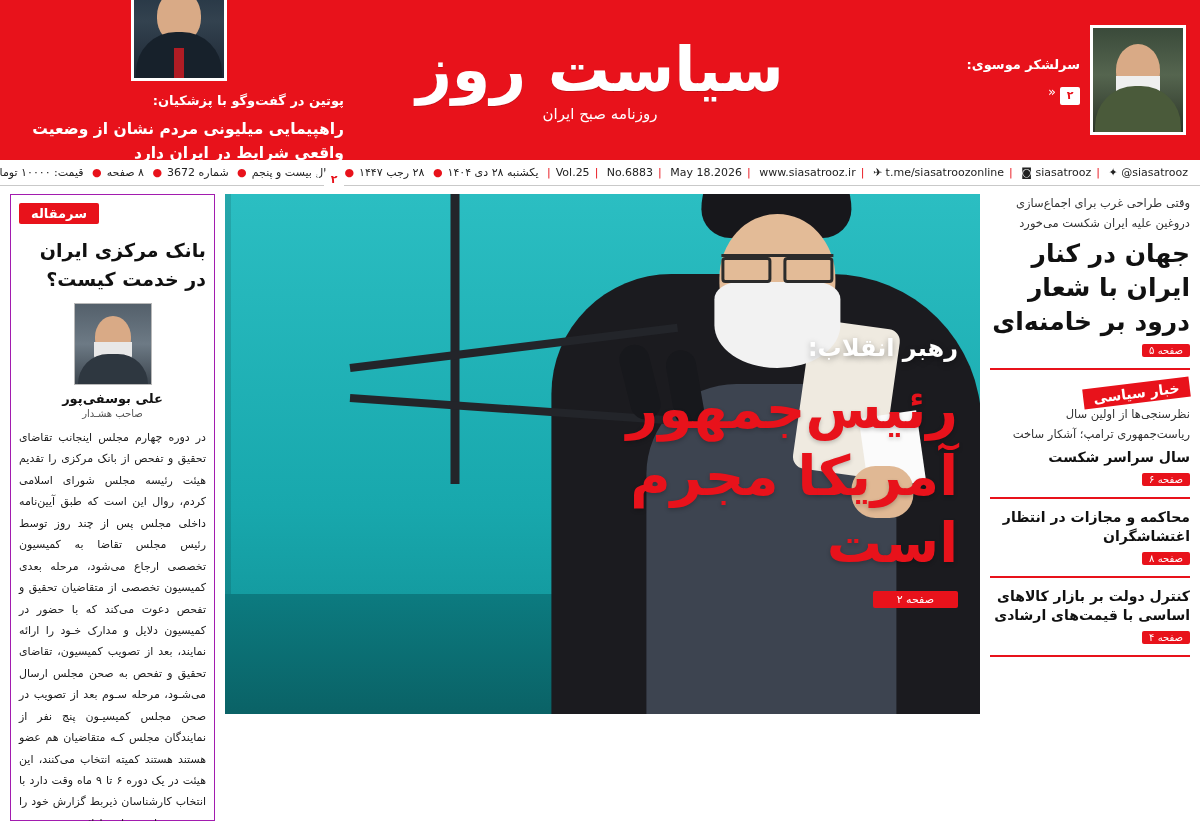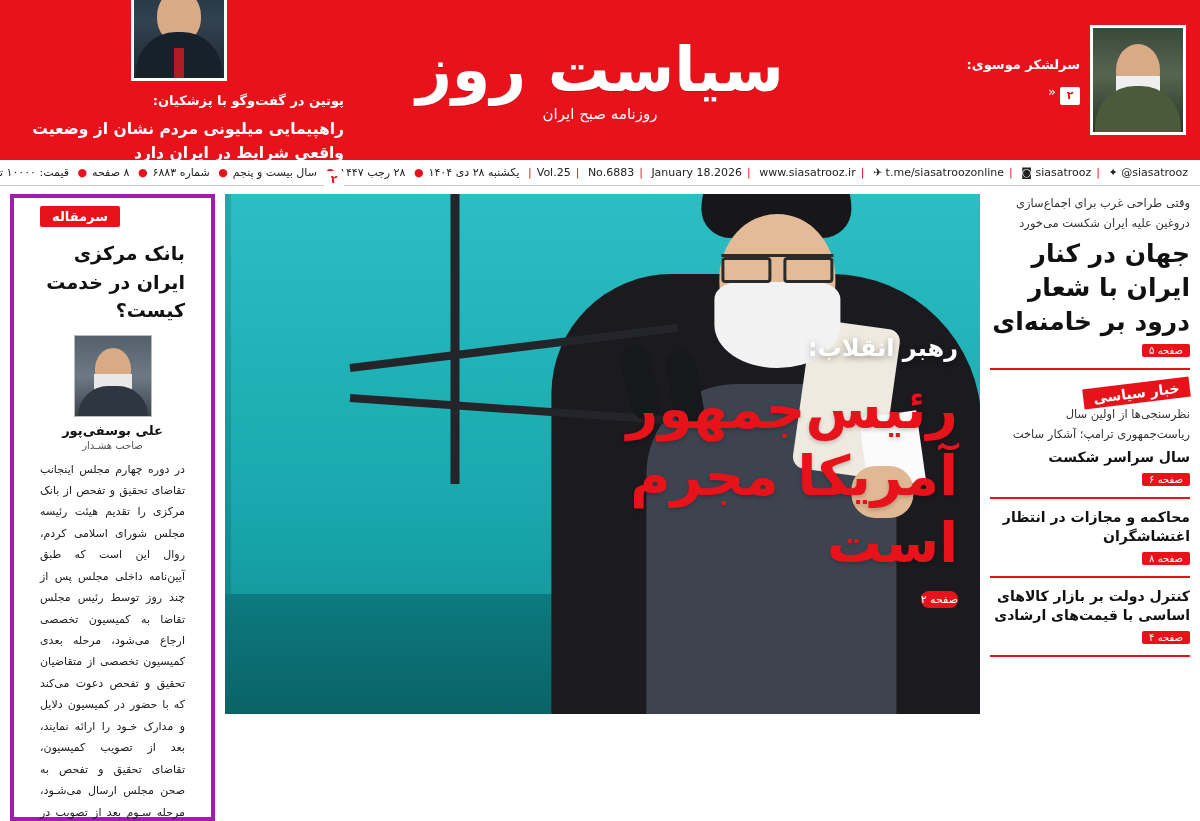--- a/index.html
+++ b/index.html
@@ -218,29 +218,29 @@
   .ov-kicker {
     color: #ffffff; font-size: 24px; font-weight: bold; margin-bottom: 14px;
     text-shadow: 0 2px 6px rgba(0,0,0,.35);
   }
   .ov-head {
     color: #e8121b; font-size: 55px; font-weight: bold; line-height: 1.22;
     text-shadow: 0 2px 4px rgba(0,0,0,.22);
   }
   .ov-pagetag {
     display: inline-block; margin-top: 14px; background: #e8121b; color: #fff;
-    font-size: 11px; padding: 2px 0; border-radius: 8px;
+    font-size: 11px; padding: 2px 24px; border-radius: 2px;
   }
 
   
   .edit-tab {
     background: #e8121b; color: #fff; font-size: 13px; font-weight: bold;
     padding: 3px 12px; display: inline-block; float: left; border-radius: 2px;
   }
-  .edit-box { border: 4px solid #a21caf; padding: 8px 26px; height: 100%; }
+  .edit-box { border: 1px solid #a21caf; padding: 8px 8px; height: 100%; }
   .edit-title {
     clear: both; font-size: 19px; font-weight: bold; line-height: 1.5;
     text-align: right; color: #111; padding-top: 12px;
   }
   .author-photo {
     width: 78px; height: 82px; margin: 10px auto 6px auto;
     background: linear-gradient(#54606b 0%, #6d7a85 50%, #3c454e 100%);
     position: relative; overflow: hidden; border: 1px solid #b9b9b9;
   }
   .author-photo .face { top: 12px; width: 36px; height: 42px; }
@@ -297,35 +297,35 @@
           <span class="chev">«</span>
         </div>
       </div>
     </div>
   </div>
 
   <div class="infobar">
     <div class="info-seg ltr">
       <span>Vol.25</span><span class="sep">|</span>
       <span>No.6883</span><span class="sep">|</span>
-      <span>January 18.2026</span><span class="sep">|</span>
+      <span>May 18.2026</span><span class="sep">|</span>
       <span>www.siasatrooz.ir</span><span class="sep">|</span>
       <span>✈</span>
       <span>t.me/siasatroozonline</span><span class="sep">|</span>
       <span>◙</span>
       <span>siasatrooz</span><span class="sep">|</span>
       <span>✦</span>
       <span>@siasatrooz</span>
     </div>
     <div class="info-seg">
       <span class="sep">|</span>
       <span>یکشنبه ۲۸ دی ۱۴۰۴</span><span class="sep">●</span>
       <span>۲۸ رجب ۱۴۴۷</span><span class="sep">●</span>
       <span>سال بیست و پنجم</span><span class="sep">●</span>
-      <span>شماره ۶۸۸۳</span><span class="sep">●</span>
+      <span>شماره 3672</span><span class="sep">●</span>
       <span>۸ صفحه</span><span class="sep">●</span>
       <span>قیمت: ۱۰۰۰۰ تومان</span>
       
     </div>
   </div>
 
   <div class="content">
 
     <div class="col-right">
 

